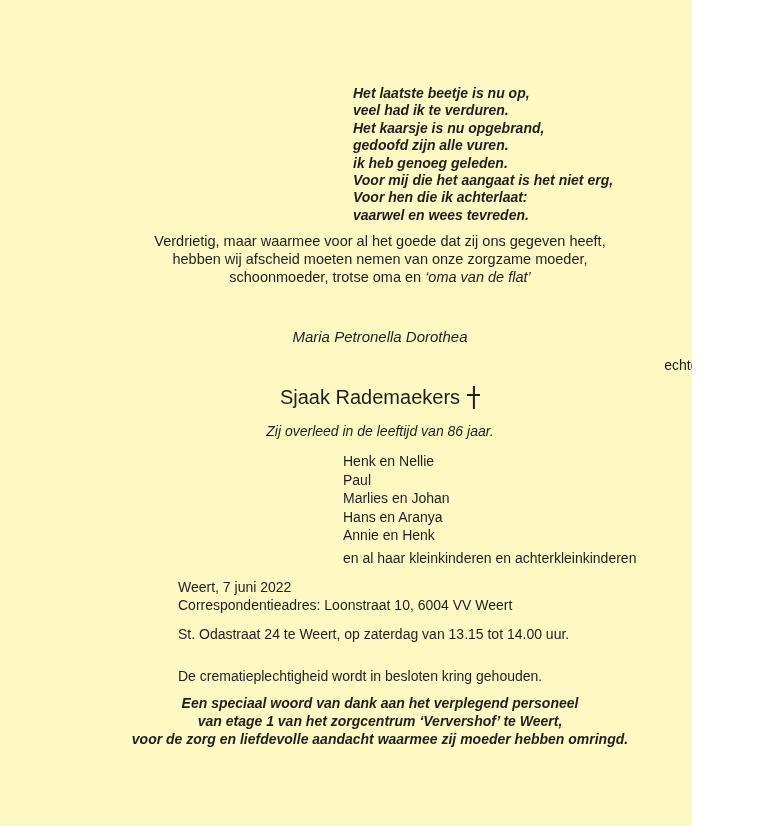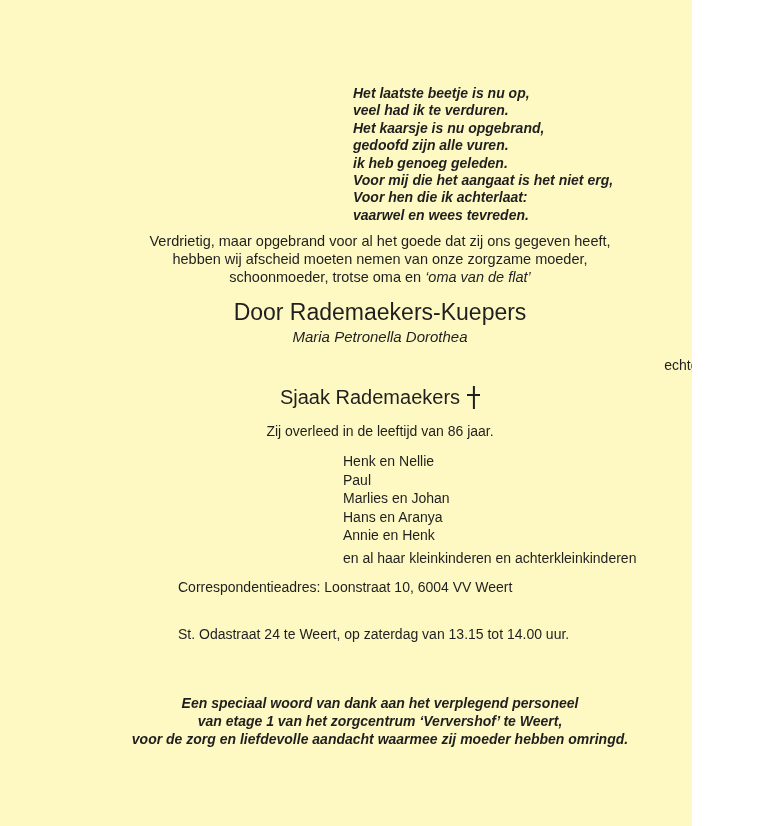--- a/index.html
+++ b/index.html
@@ -62,20 +62,21 @@
   }
   .cross::after {
     content: ""; position: absolute;
     top: 8px; left: 0; width: 100%; height: 2.2px;
     background: #1f1f1f;
   }
   .age-line {
     left: 0; top: 423px; width: 760px;
     text-align: center;
     font-size: 14px;
+    font-style: italic;
   }
   .family {
     left: 343px; top: 452px;
     font-size: 14px; line-height: 18.6px;
   }
   .family-closing {
     left: 343px; top: 550px;
     font-size: 14px;
   }
   .address {
@@ -107,53 +108,54 @@
     <div>veel had ik te verduren.</div>
     <div>Het kaarsje is nu opgebrand,</div>
     <div>gedoofd zijn alle vuren.</div>
     <div>ik heb genoeg geleden.</div>
     <div>Voor mij die het aangaat is het niet erg,</div>
     <div>Voor hen die ik achterlaat:</div>
     <div>vaarwel en wees tevreden.</div>
   </div>
 
   <div class="block intro">
-    <div>Verdrietig, maar opgebrand voor al het goede dat zij ons gegeven heeft,</div>
+    <div>Verdrietig, maar waarmee voor al het goede dat zij ons gegeven heeft,</div>
     <div>hebben wij afscheid moeten nemen van onze zorgzame moeder,</div>
     <div><span>schoonmoeder, trotse oma en </span><span class="em">‘oma van de flat’</span></div>
   </div>
 
-  <div class="block main-name">Door Rademaekers-Kuepers</div>
 
   <div class="block full-name">Maria Petronella Dorothea</div>
 
   <div class="block relation">echtgenote van</div>
 
   <div class="block spouse"><span>Sjaak Rademaekers</span><span class="cross"></span></div>
 
   <div class="block age-line">Zij overleed in de leeftijd van 86 jaar.</div>
 
   <div class="block family">
     <div>Henk en Nellie</div>
     <div>Paul</div>
     <div>Marlies en Johan</div>
     <div>Hans en Aranya</div>
     <div>Annie en Henk</div>
   </div>
 
   <div class="block family-closing">en al haar kleinkinderen en achterkleinkinderen</div>
 
   <div class="block address">
+    <div>Weert, 7 juni 2022</div>
     <div>Correspondentieadres: Loonstraat 10, 6004 VV Weert</div>
   </div>
 
   <div class="block visitation">
     <div>St. Odastraat 24 te Weert, op zaterdag van 13.15 tot 14.00 uur.</div>
   </div>
 
+  <div class="block cremation">De crematieplechtigheid wordt in besloten kring gehouden.</div>
 
   <div class="block thanks">
     <div>Een speciaal woord van dank aan het verplegend personeel</div>
     <div>van etage 1 van het zorgcentrum ‘Ververshof’ te Weert,</div>
     <div>voor de zorg en liefdevolle aandacht waarmee zij moeder hebben omringd.</div>
   </div>
 
 </div>
 
 </body></html>

